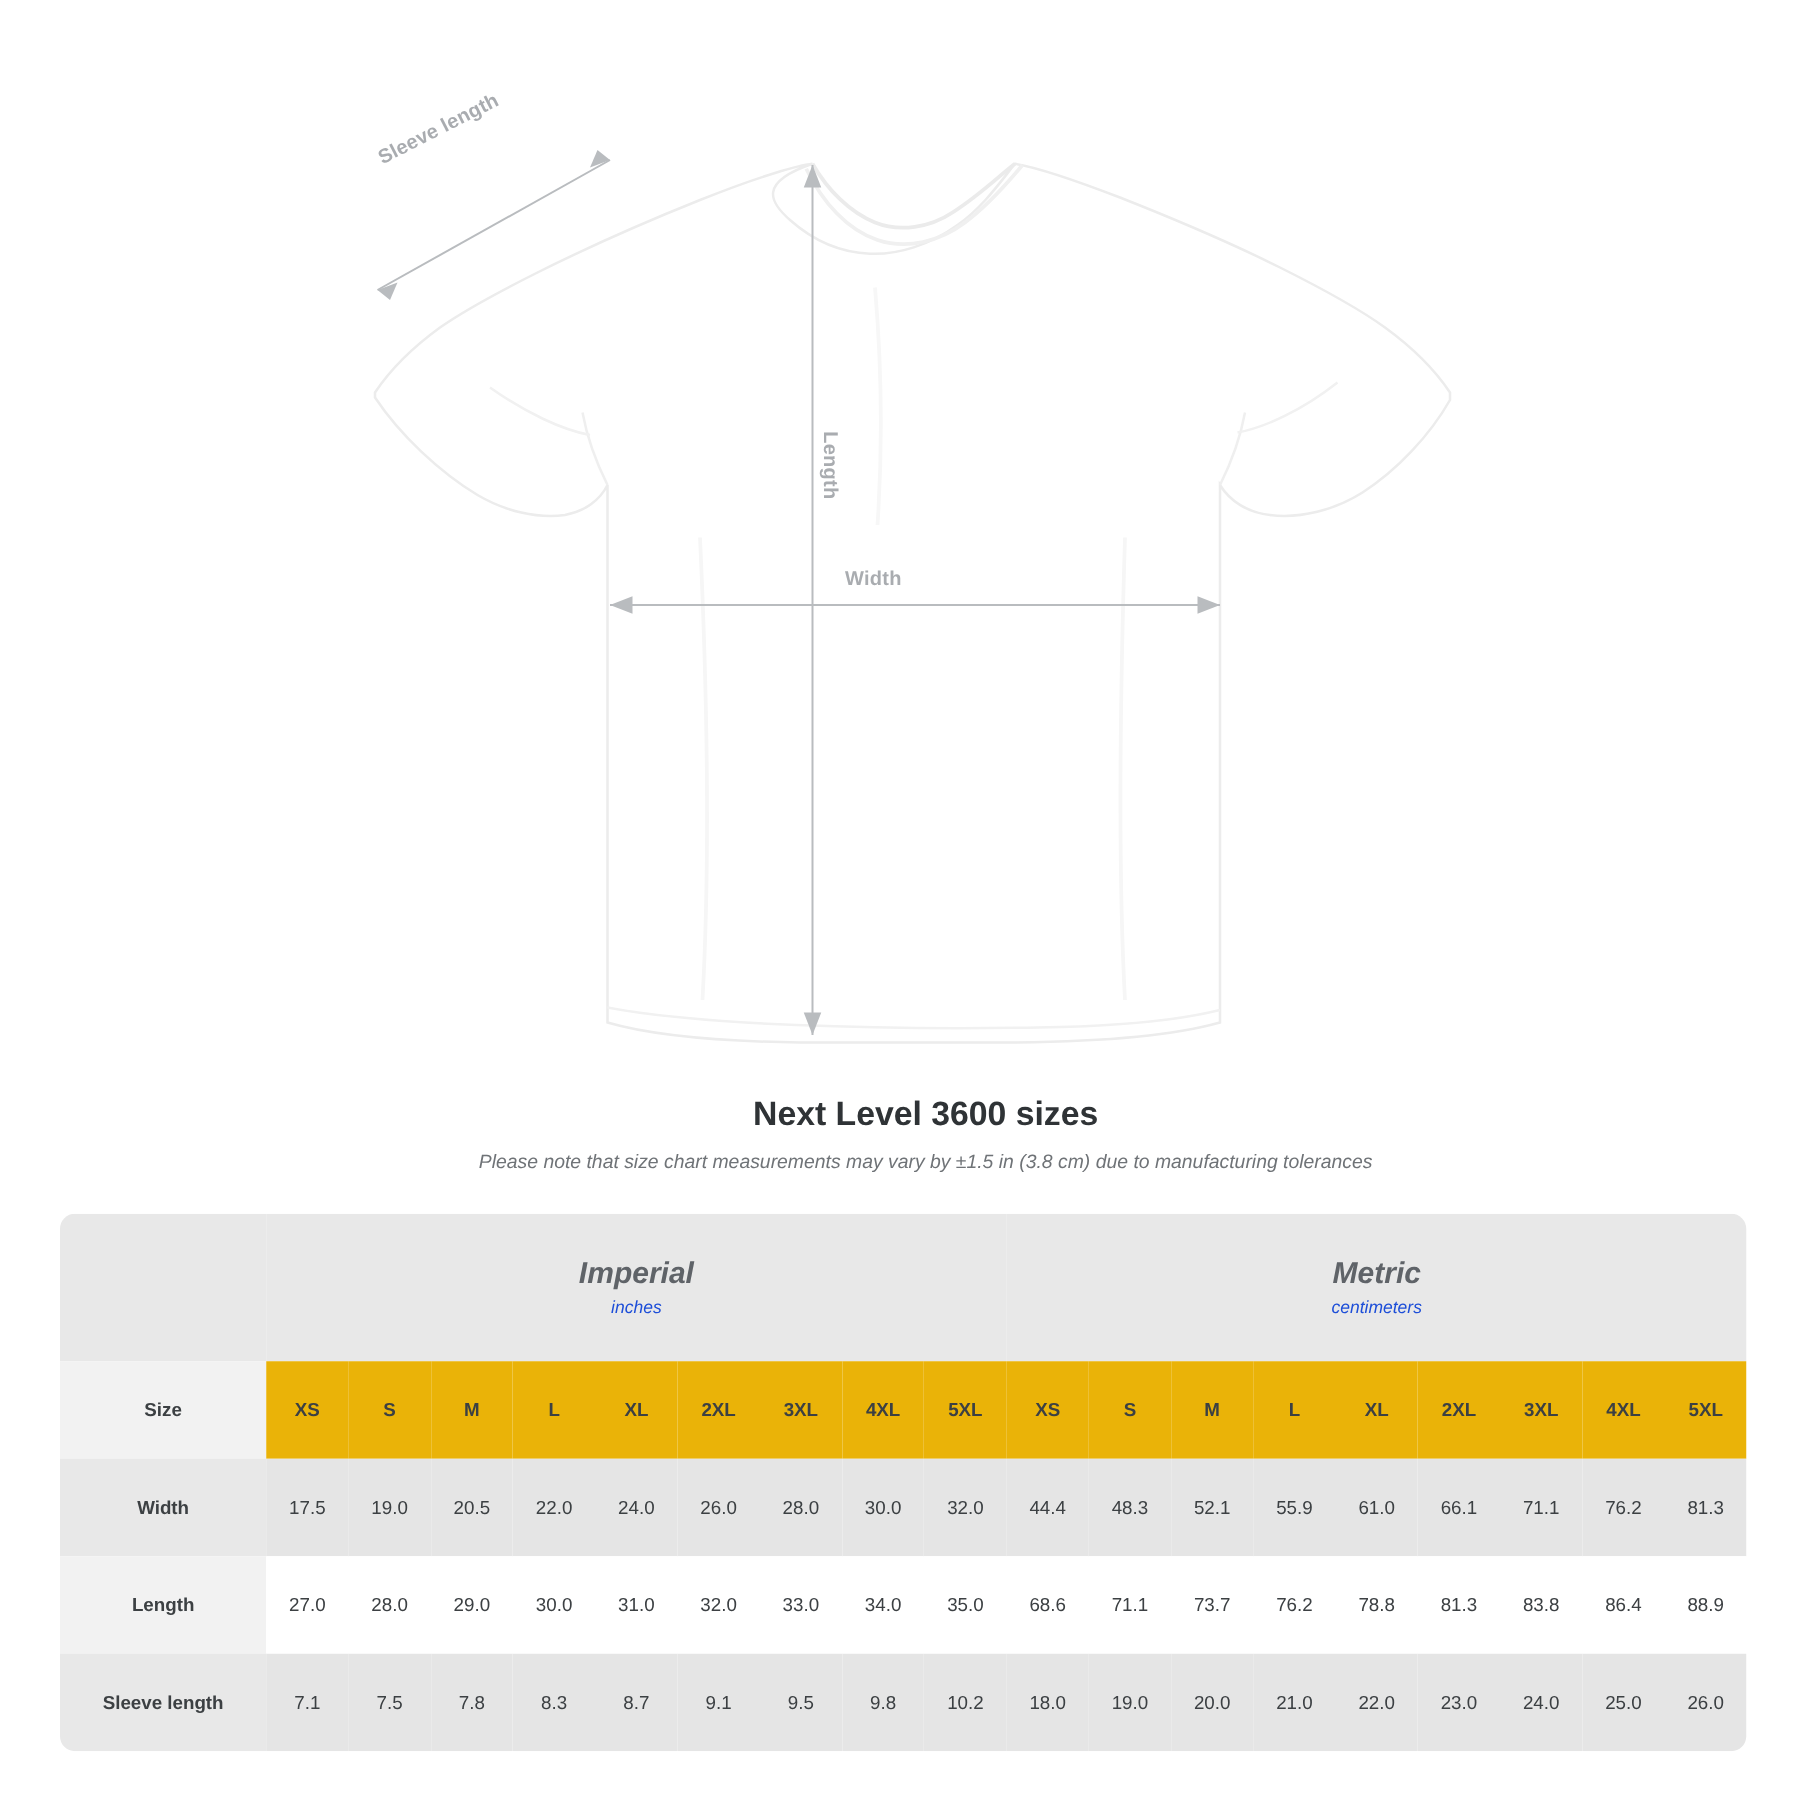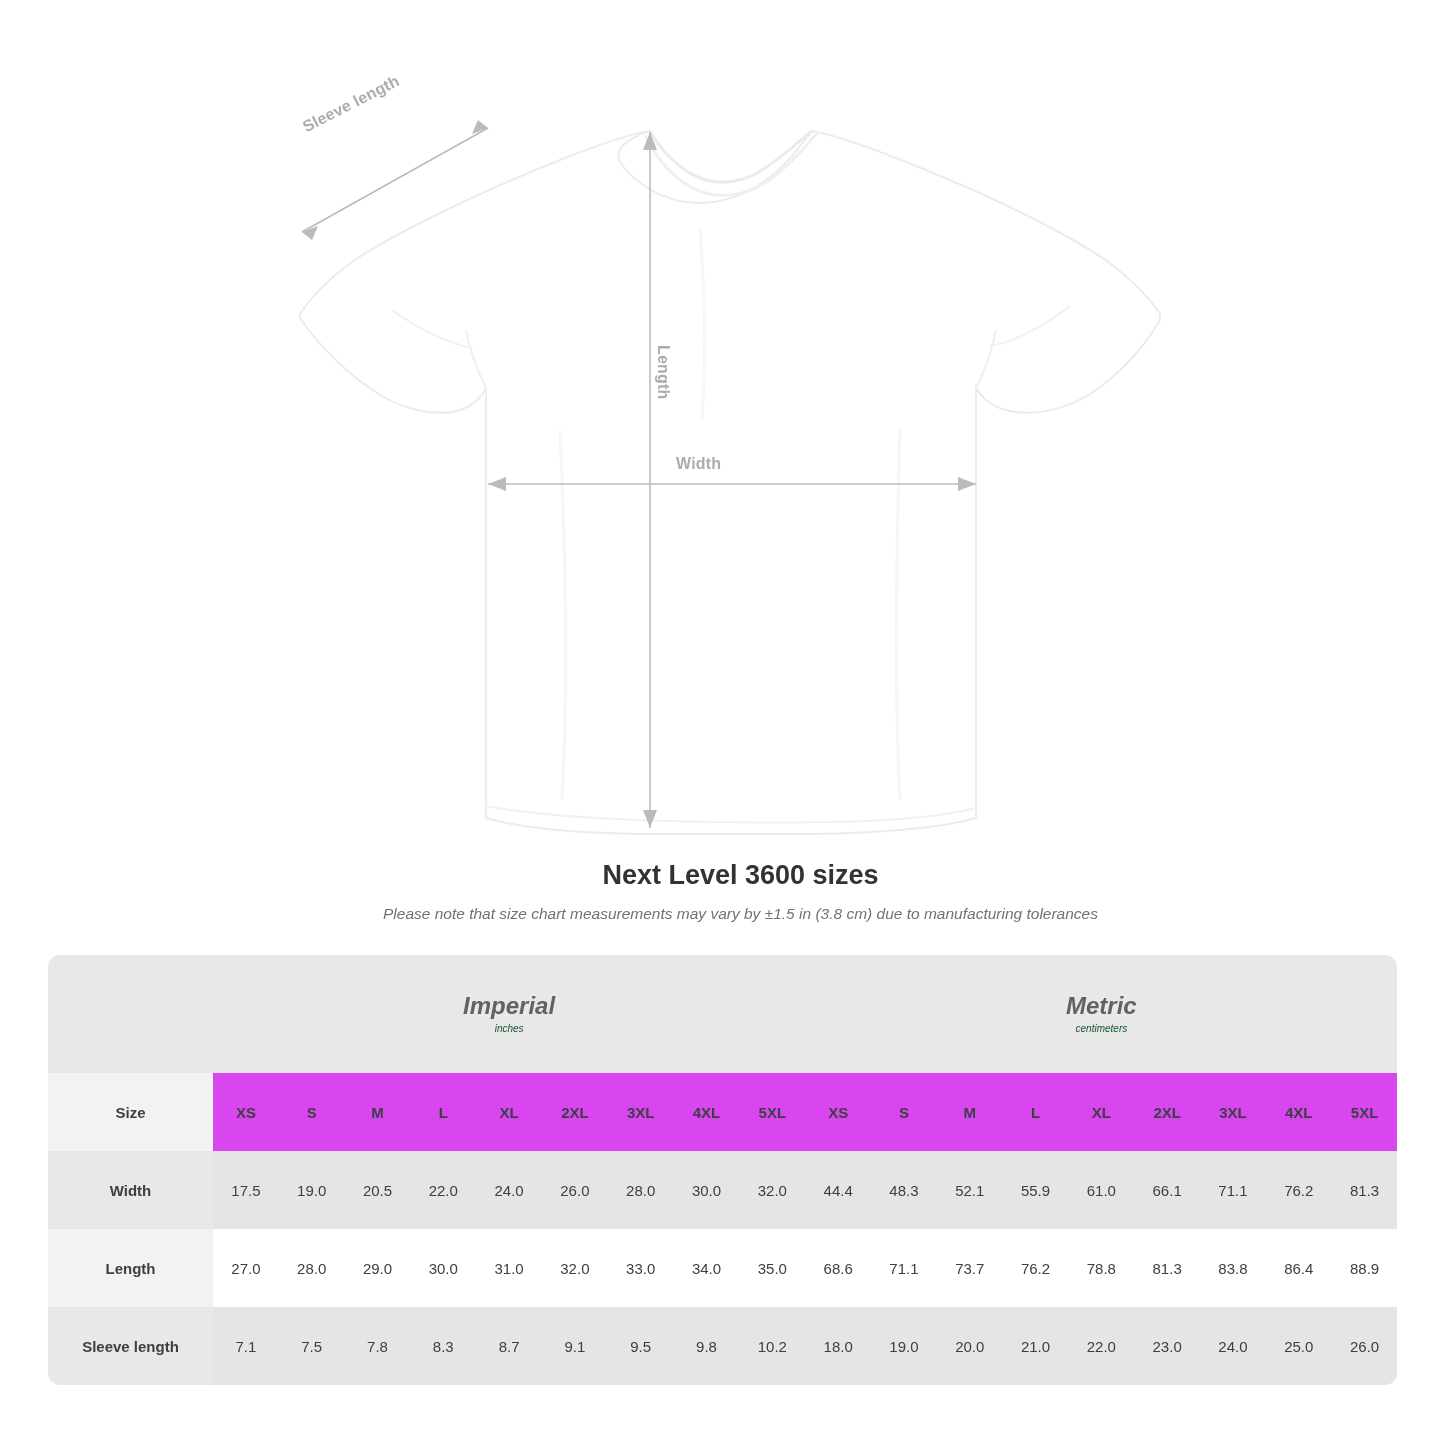--- a/index.html
+++ b/index.html
@@ -53,20 +53,21 @@
     text-orientation: mixed;
   }
   .dim-label.width {
     left: 676px;
     top: 455px;
   }
 
   
   .title-block {
     text-align: center;
+    margin-top: 16px;
     padding-left: 36px;
   }
   .title {
     font-size: 27px;
     font-weight: bold;
     color: #2f3336;
     margin: 0;
   }
   .subtitle {
     font-size: 15.5px;
@@ -102,42 +103,42 @@
     height: 118px !important;
   }
   .sys-name {
     font-size: 24px;
     font-style: italic;
     font-weight: bold;
     color: #5f6368;
     line-height: 1.25;
   }
   .sys-unit {
-    font-size: 10px;
+    font-size: 14px;
     font-style: italic;
-    color: #14532d;
+    color: #1d4ed8;
     line-height: 1.6;
   }
   .row-light td { background: #ffffff; }
   .row-dark td { background: #e5e5e5; }
 
   .rowlabel {
     font-weight: bold;
     color: #4a4e52;
     font-size: 15.5px;
     background: #f2f2f2 !important;
   }
   .row-dark .rowlabel { background: #e8e8e8 !important; }
 
   .colhead {
     font-weight: bold;
     color: #3c4043;
     font-size: 15.5px;
   }
-  .head-row td { background: #d946ef; }
+  .head-row td { background: #eab308; }
   .head-row td.rowlabel { background: #f2f2f2 !important; }
 
   col.label-col { width: 165px; }
   col.data-col { width: 65.8px; }
 </style>
 </head>
 <body>
 
 <div class="page">
 

